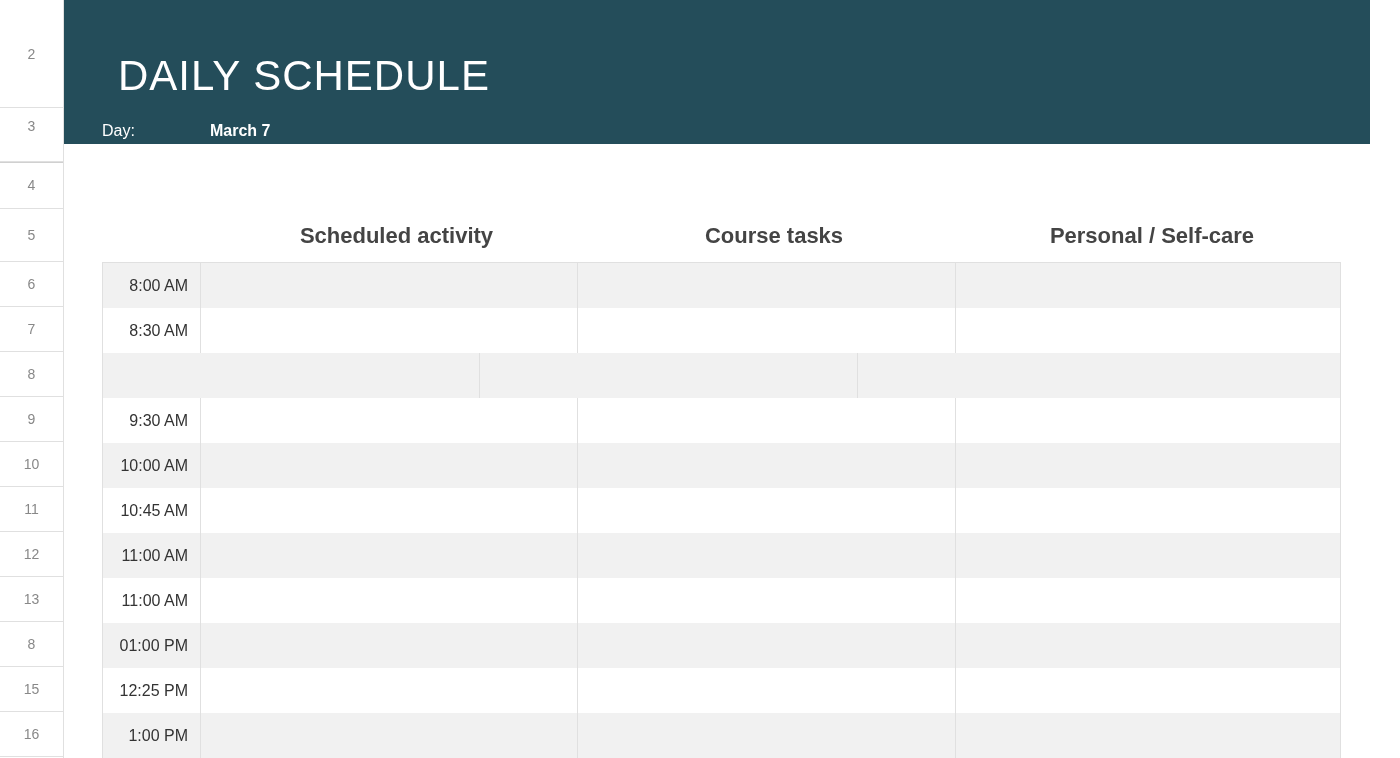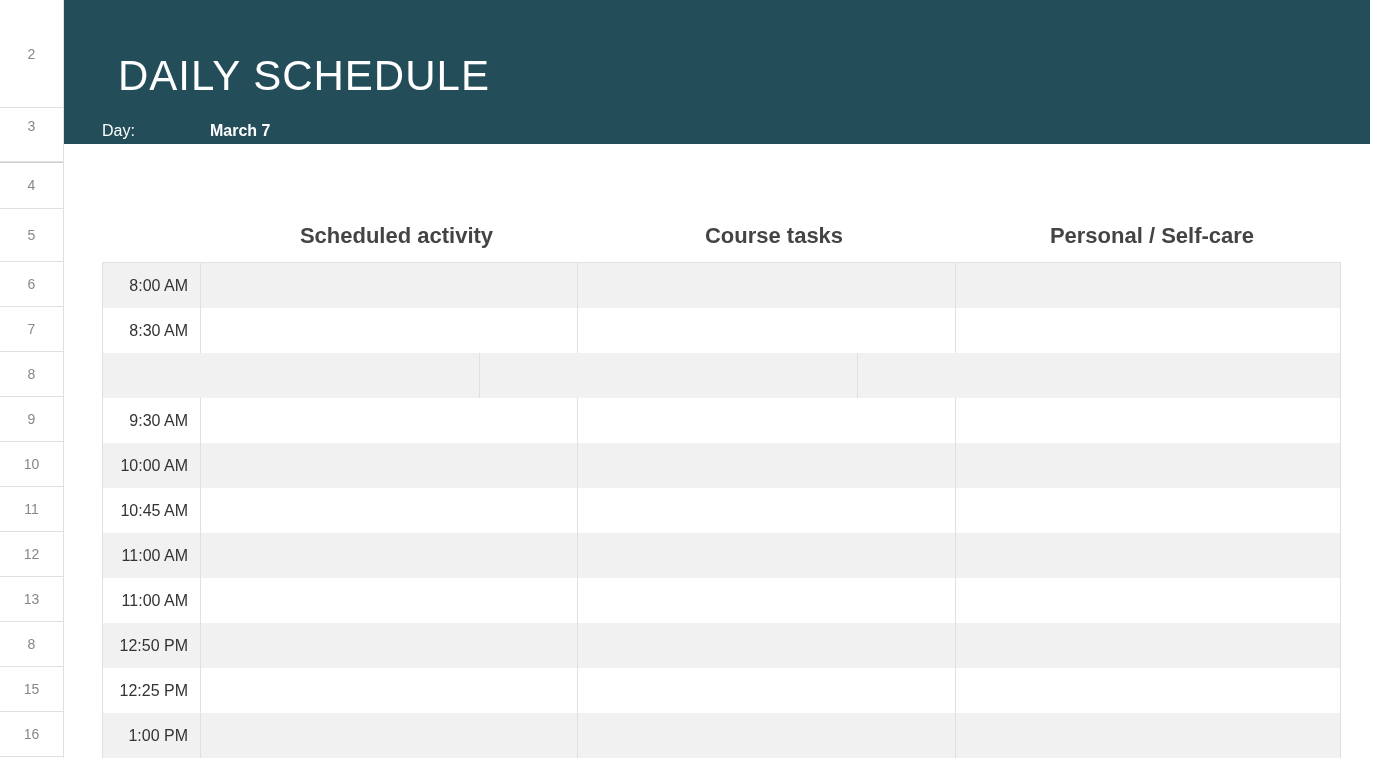--- a/index.html
+++ b/index.html
@@ -213,21 +213,21 @@
           <div class="data-cell tasks"></div>
           <div class="data-cell personal"></div>
         </div>
         <div class="sched-row">
           <div class="time-cell">11:00 AM</div>
           <div class="data-cell activity"></div>
           <div class="data-cell tasks"></div>
           <div class="data-cell personal"></div>
         </div>
         <div class="sched-row alt">
-          <div class="time-cell">12:50 PM</div>
+          <div class="time-cell">01:00 PM</div>
           <div class="data-cell activity"></div>
           <div class="data-cell tasks"></div>
           <div class="data-cell personal"></div>
         </div>
         <div class="sched-row">
           <div class="time-cell">12:25 PM</div>
           <div class="data-cell activity"></div>
           <div class="data-cell tasks"></div>
           <div class="data-cell personal"></div>
         </div>

